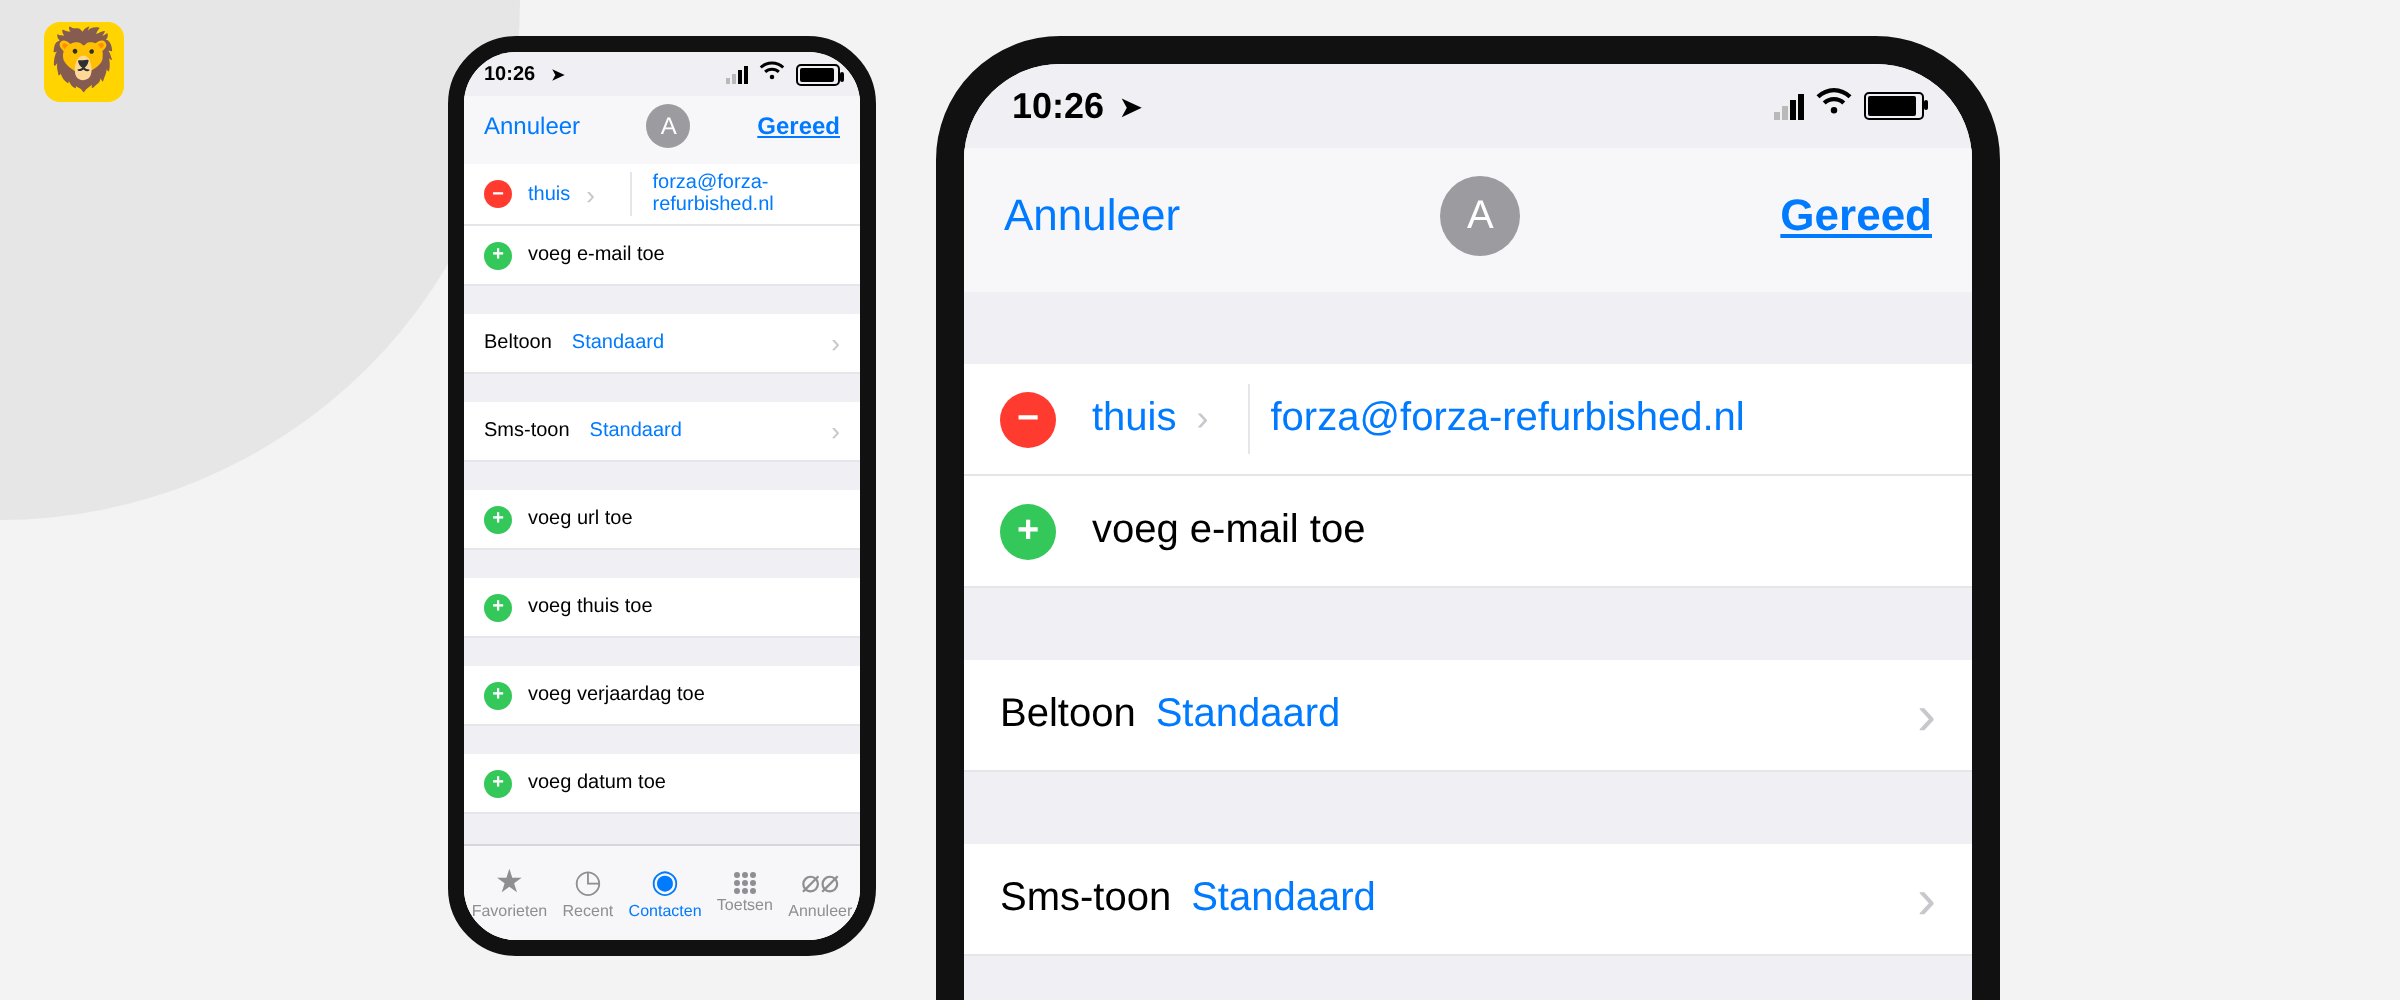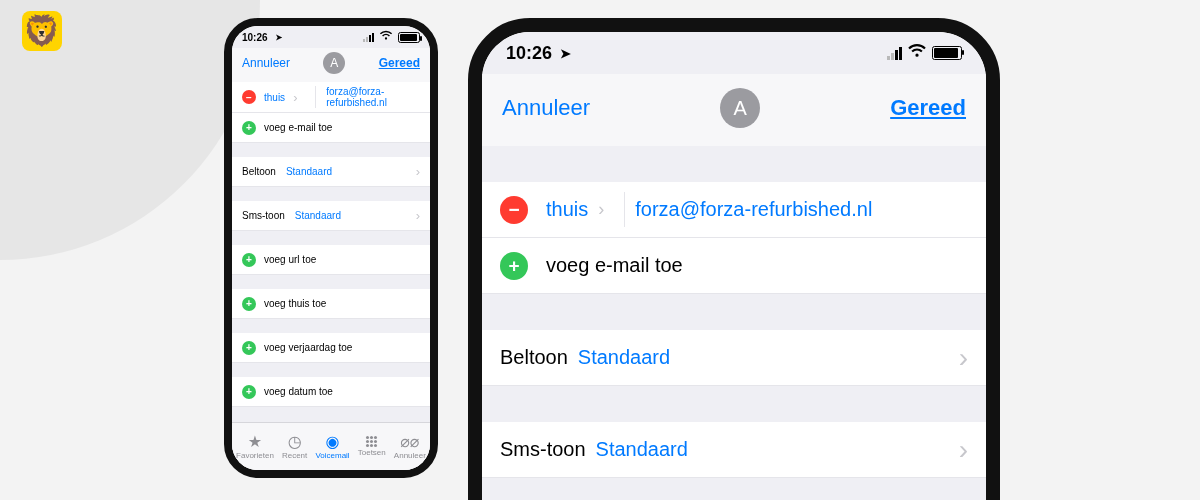--- a/index.html
+++ b/index.html
@@ -240,21 +240,21 @@
       <div class="tab">
         <span class="ticon">★</span>
         <span>Favorieten</span>
       </div>
       <div class="tab">
         <span class="ticon">◷</span>
         <span>Recent</span>
       </div>
       <div class="tab active">
         <span class="ticon">◉</span>
-        <span>Voicemail</span>
+        <span>Contacten</span>
       </div>
       <div class="tab">
         <span class="ticon dots3">
             <i></i>
             <i></i>
             <i></i>
             <i></i>
             <i></i>
             <i></i>
             <i></i>

